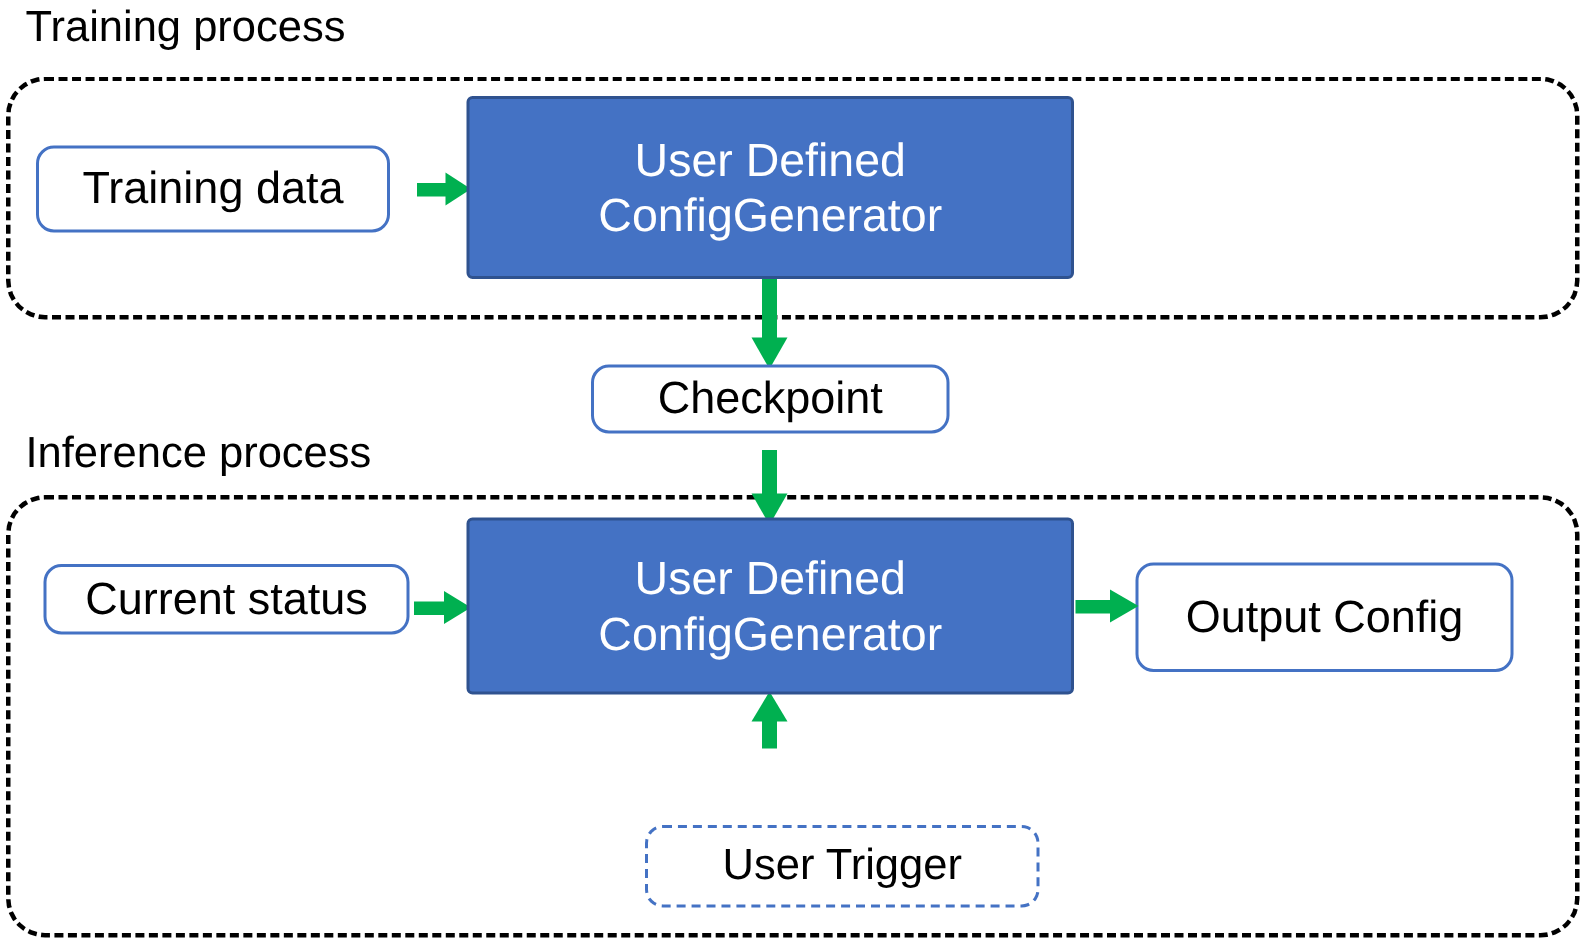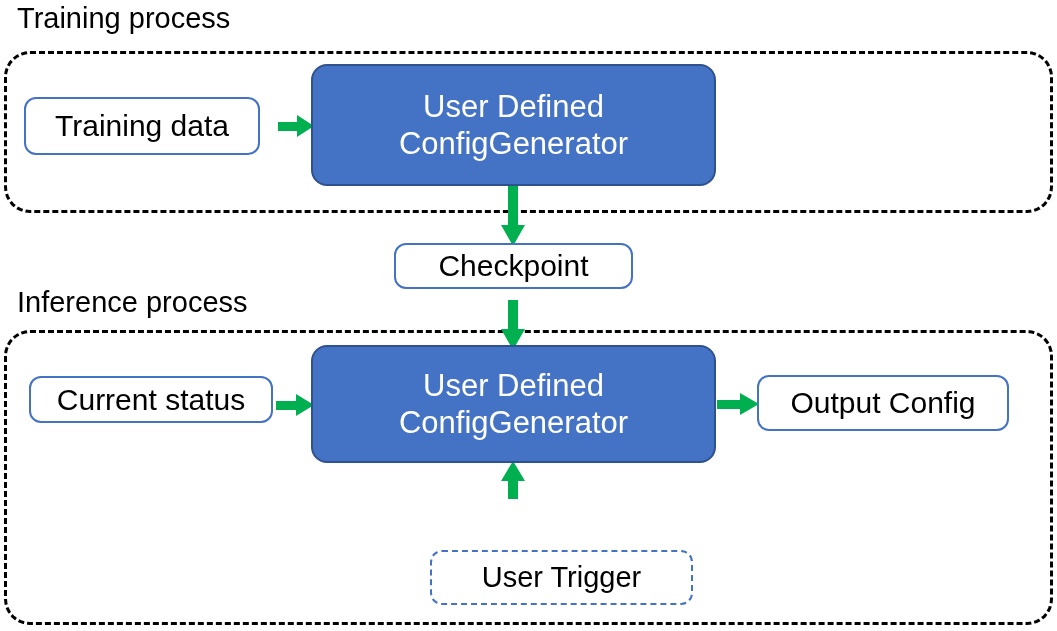--- a/index.html
+++ b/index.html
@@ -71,21 +71,21 @@
     border-radius: 12px;
     color: #000000;
     font-size: 30px;
     line-height: 1.12;
   }
 
   
   .node-blue {
     background: #4472C4;
     border: 2px solid #2F528F;
-    border-radius: 16px;
+    border-radius: 4px;
     color: #ffffff;
     font-size: 31px;
     line-height: 1.2;
     flex-direction: column;
   }
   .node-blue .line { display: block; }
 
   
   .node-trigger {
     background: #ffffff;
@@ -95,21 +95,21 @@
     font-size: 29px;
     line-height: 1.12;
   }
 
   
   #node-training-data   { left: 24px;  top: 97px;  width: 236px; height: 58px; }
   #node-udcg-training   { left: 311px; top: 64px;  width: 405px; height: 122px; z-index: 3; }
   #node-checkpoint      { left: 394px; top: 243px; width: 239px; height: 46px; z-index: 4; }
   #node-current-status  { left: 29px;  top: 376px; width: 244px; height: 47px; }
   #node-udcg-inference  { left: 311px; top: 345px; width: 405px; height: 118px; z-index: 3; }
-  #node-output-config   { left: 757px; top: 375px; width: 252px; height: 56px; }
+  #node-output-config   { left: 757px; top: 375px; width: 252px; height: 73px; }
   #node-log-trigger     { left: 358px; top: 493px; width: 255px; height: 55px; z-index: 2; }
   #node-clock-trigger   { left: 430px; top: 550px; width: 263px; height: 55px; z-index: 3; }
 
   
   .arrow {
     position: absolute;
     z-index: 2;
   }
   .arrow svg { display: block; overflow: visible; }
 

